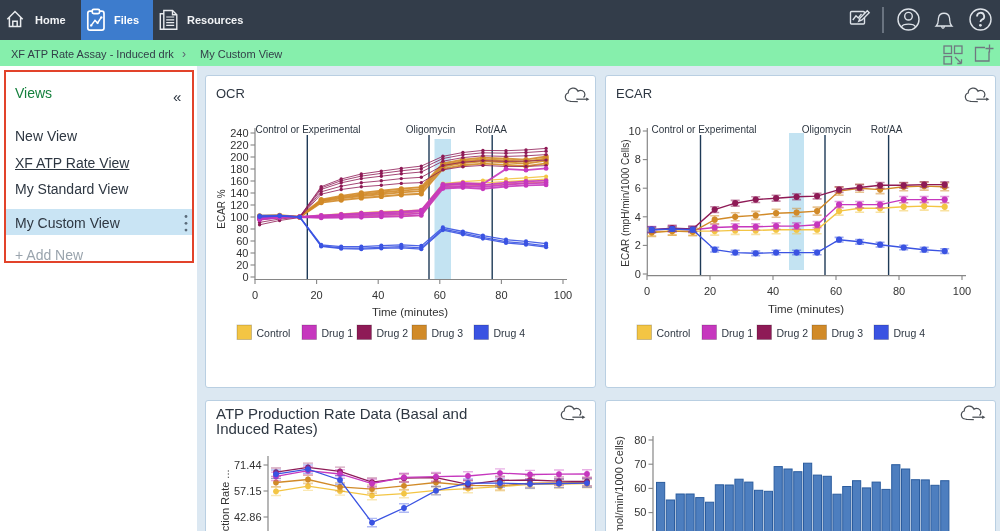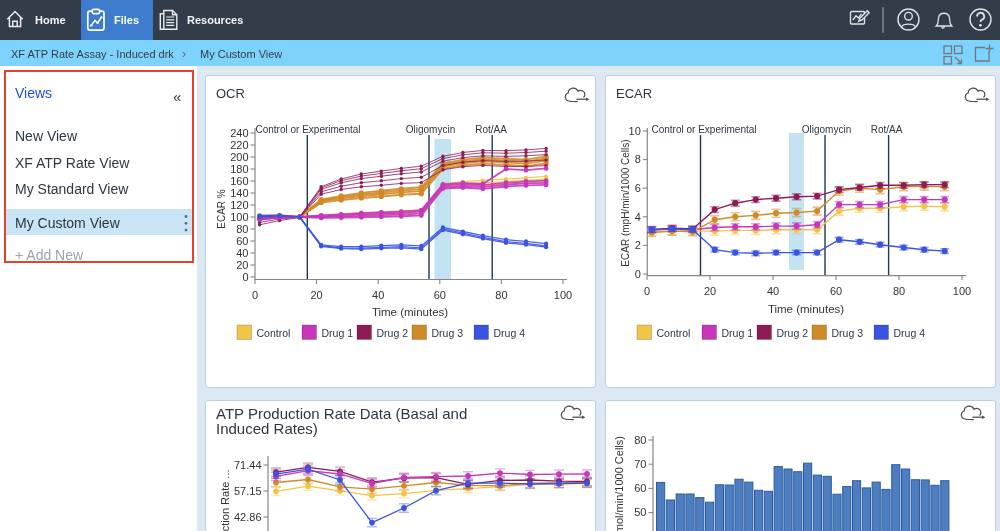--- a/index.html
+++ b/index.html
@@ -1,18 +1,18 @@
 <!DOCTYPE html>
 <html><head><meta charset="utf-8"><style>
 * { margin:0; padding:0; box-sizing:border-box; }
 html,body { width:1000px; height:531px; overflow:hidden; font-family:"Liberation Sans", sans-serif; }
 #app { position:relative; width:1000px; height:531px; background:#DCE8F2; }
 .abs { position:absolute; }
 #nav { position:absolute; left:0; top:0; width:1000px; height:40px; background:#333D4A; }
-#crumb { position:absolute; left:0; top:40px; width:1000px; height:26px; background:#7dd3fc; }
+#crumb { position:absolute; left:0; top:40px; width:1000px; height:26px; background:#86efac; }
 #crumb span { position:absolute; top:8px; font-size:11px; color:#323E48; }
 #sidecol { position:absolute; left:0; top:66px; width:197px; height:465px; background:#fff; }
 #views { position:absolute; left:4px; top:70px; width:190px; height:193px; background:#fff; border:2px solid #E2432A; }
 #views .item { position:absolute; left:9px; font-size:14px; color:#2E3742; }
 .card { position:absolute; background:#fff; border:1px solid #B9CFE2; border-radius:3px; }
 .ctitle { position:absolute; font-size:13px; color:#2E3742; }
 </style></head><body>
 <div id="app">
 
 <div id="nav">
@@ -70,24 +70,24 @@
       <rect x="4" y="13.5" width="7.5" height="7.5"></rect>
       <path d="M15 14 L21.5 20.5 M21.5 20.5 v-4.2 M21.5 20.5 h-4.2"></path>
       <path d="M45 4.5 h-9.5 v13.5 h13.5 v-9.5"></path>
       <path d="M49.5 1.5 v8 M45.5 5.5 h8"></path>
     </g>
   </svg>
 </div>
 
 <div id="sidecol"></div>
 <div id="views">
-  <div class="item" style="top:13px;font-size:14px;color:#1d4ed8;">Views</div>
+  <div class="item" style="top:13px;font-size:14px;color:#15803d;">Views</div>
   <div class="item" style="top:16px;left:167px;font-size:15px;color:#2B3440;">«</div>
   <div class="item" style="top:56px;">New View</div>
-  <div class="item" style="top:83px;">XF ATP Rate View</div>
+  <div class="item" style="top:83px;text-decoration:underline;">XF ATP Rate View</div>
   <div class="item" style="top:109px;">My Standard View</div>
   <div class="abs" style="left:0px;top:137px;width:186px;height:26px;background:#C9E4F4;"></div>
   <div class="item" style="top:143px;">My Custom View</div>
   <svg class="abs" style="left:176px;top:142px;" width="8" height="20" viewBox="0 0 8 20">
     <g fill="#5A6B7A">
           <circle cx="4" cy="2.5" r="1.4"></circle>
           <circle cx="4" cy="9.3" r="1.4"></circle>
           <circle cx="4" cy="16.1" r="1.4"></circle>
         </g>
   </svg>

